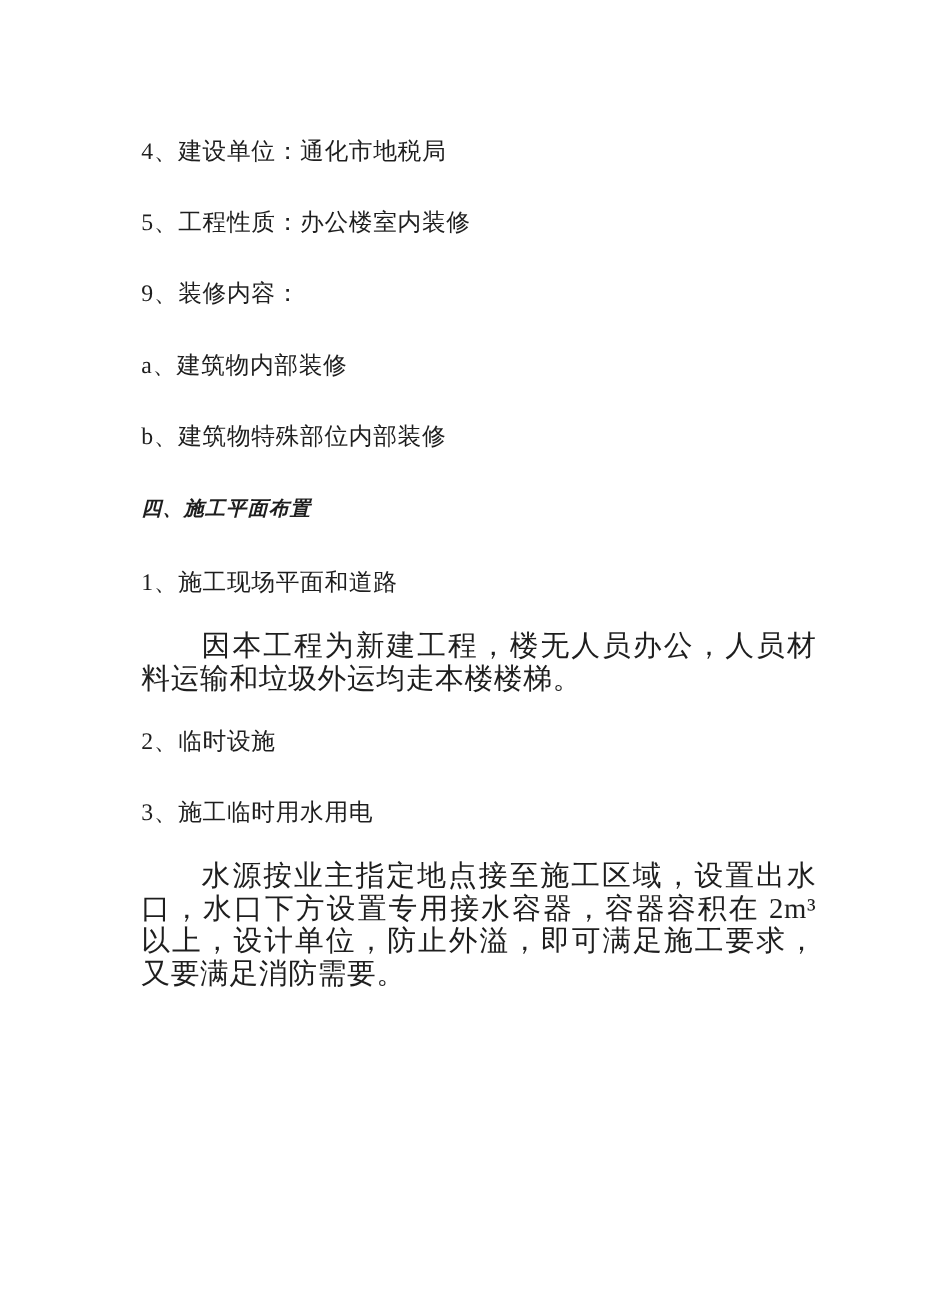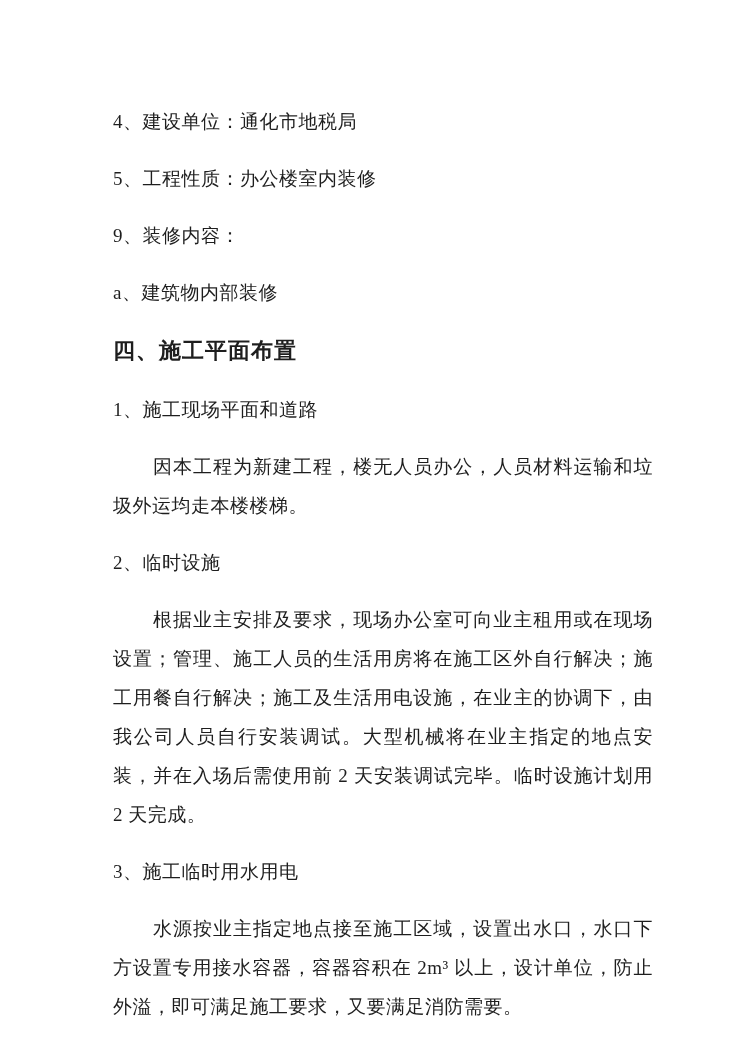--- a/index.html
+++ b/index.html
@@ -25,44 +25,45 @@
     color: #1e1e1e;
     margin: 18px;
   }
   .line {
     font-size: 19px;
     line-height: 39px;
     white-space: nowrap;
     letter-spacing: 0.5px;
   }
   .para {
-    font-size: 19px;
-    line-height: 39px;
+    font-size: 23px;
+    line-height: 26px;
     text-align: justify;
     text-indent: 2.1em;
     letter-spacing: 0.5px;
   }
   .heading {
-    font-size: 22px;
+    font-size: 16px;
     font-weight: bold;
     line-height: 42px;
     letter-spacing: 1px;
     white-space: nowrap;
+    font-style: italic;
   }
 </style>
 </head>
 <body>
 
 <div class="page">
   <div class="content">
     <div class="line">4、建设单位：通化市地税局</div>
     <div class="line">5、工程性质：办公楼室内装修</div>
     <div class="line">9、装修内容：</div>
     <div class="line">a、建筑物内部装修</div>
+    <div class="line">b、建筑物特殊部位内部装修</div>
     <div class="heading">四、施工平面布置</div>
     <div class="line">1、施工现场平面和道路</div>
     <div class="para">因本工程为新建工程，楼无人员办公，人员材料运输和垃圾外运均走本楼楼梯。</div>
     <div class="line">2、临时设施</div>
-    <div class="para">根据业主安排及要求，现场办公室可向业主租用或在现场设置；管理、施工人员的生活用房将在施工区外自行解决；施工用餐自行解决；施工及生活用电设施，在业主的协调下，由我公司人员自行安装调试。大型机械将在业主指定的地点安装，并在入场后需使用前 2 天安装调试完毕。临时设施计划用 2 天完成。</div>
     <div class="line">3、施工临时用水用电</div>
     <div class="para">水源按业主指定地点接至施工区域，设置出水口，水口下方设置专用接水容器，容器容积在 2m³ 以上，设计单位，防止外溢，即可满足施工要求，又要满足消防需要。</div>
   </div>
 </div>
 
 </body></html>

